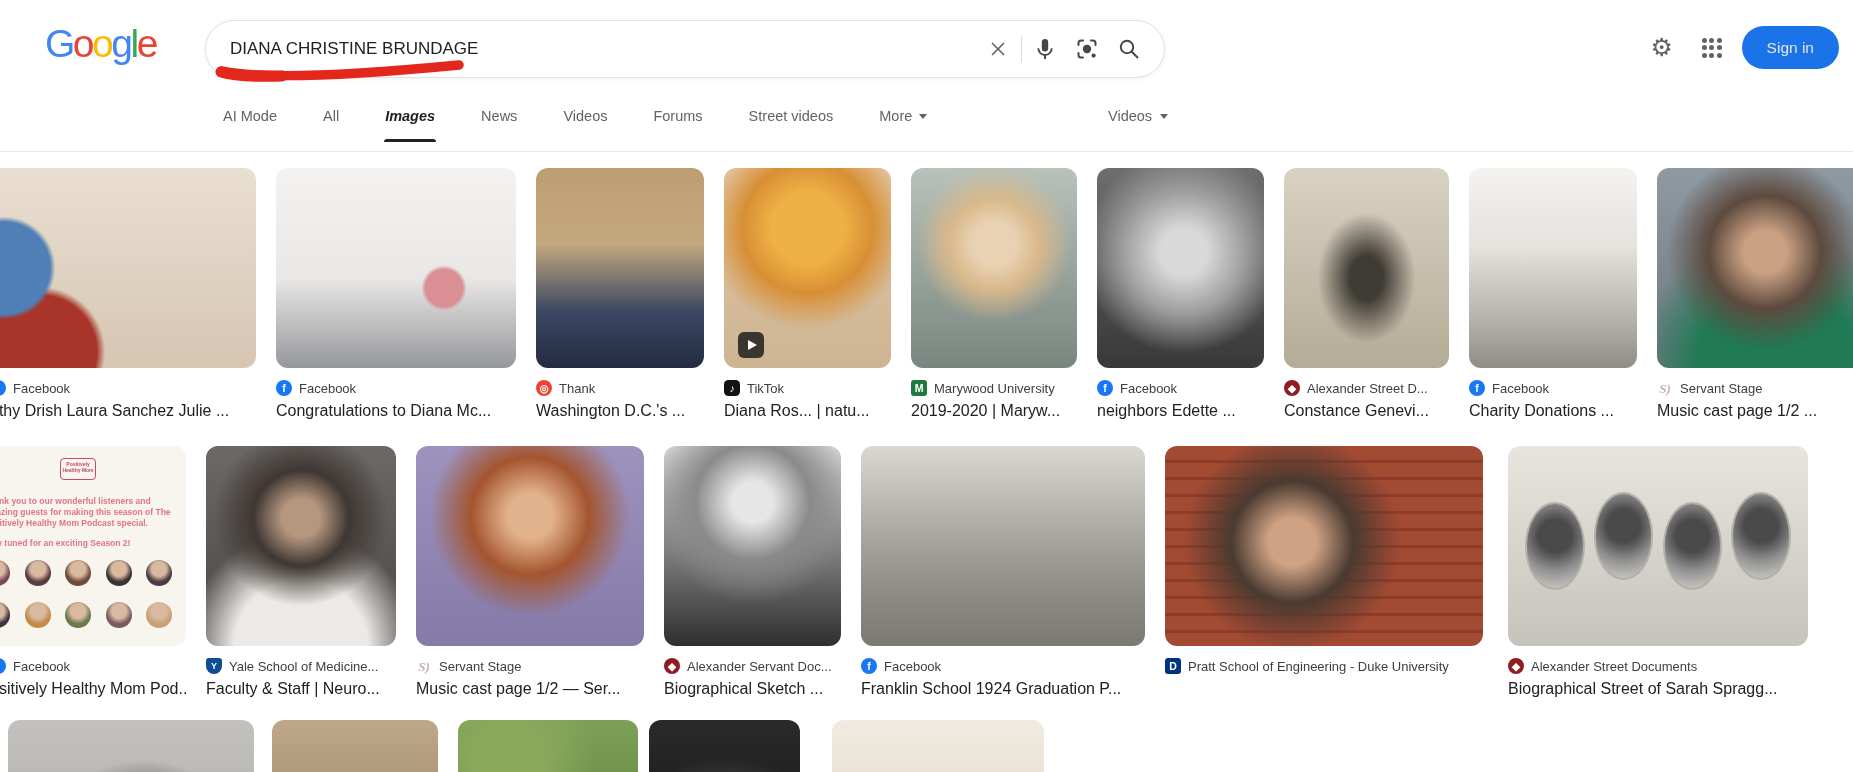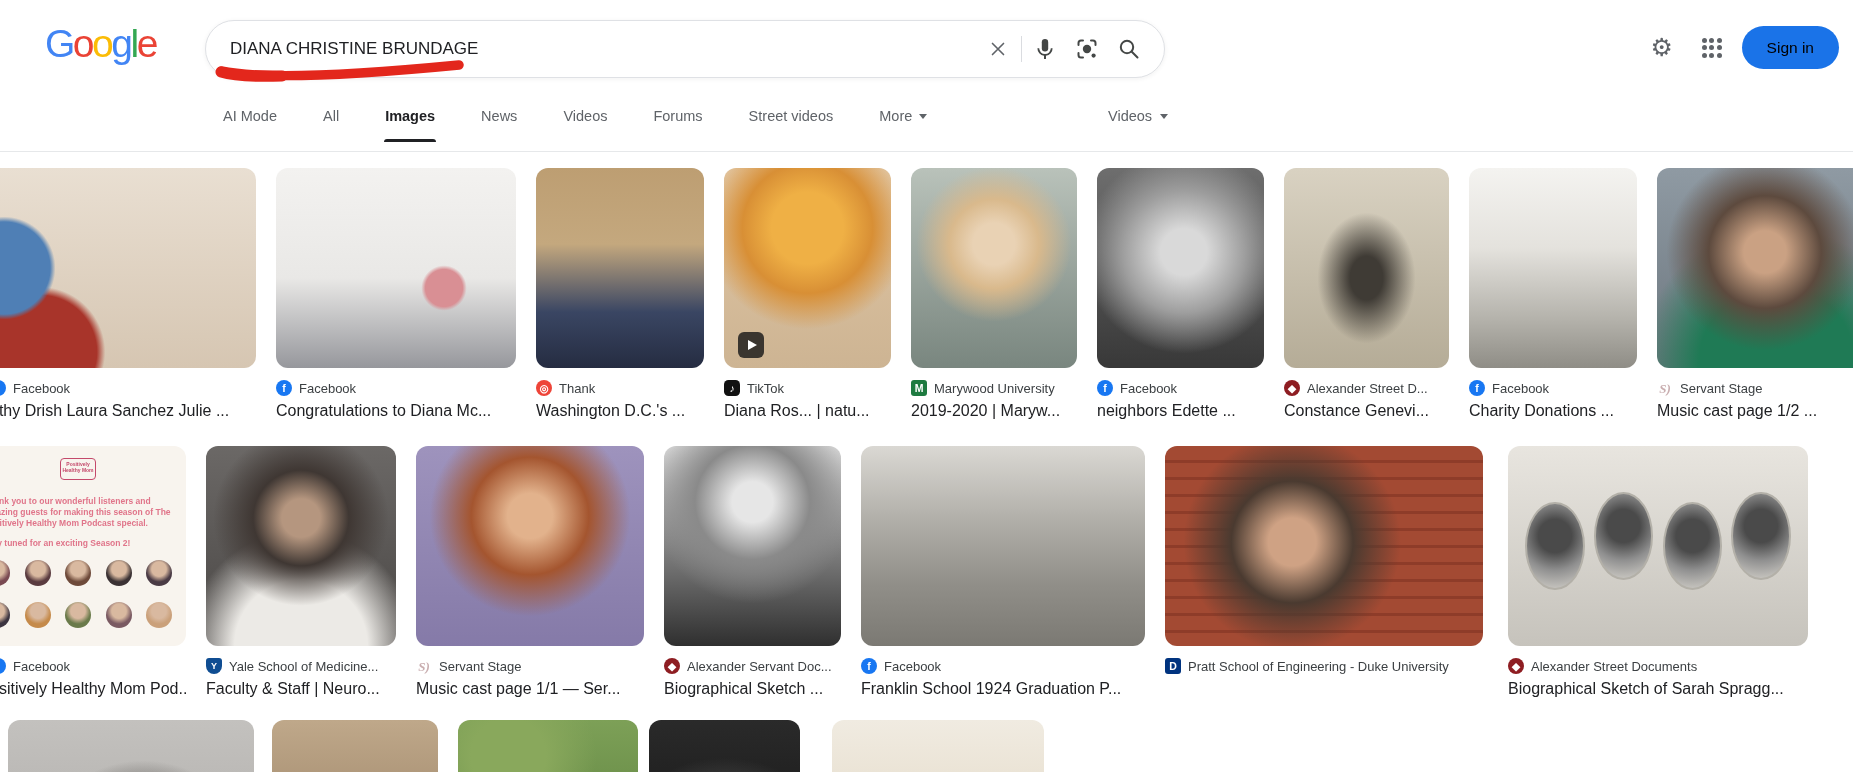--- a/index.html
+++ b/index.html
@@ -20,29 +20,29 @@
   .sep { width:1px; height:26px; background:#dadce0; margin:0 2px; flex:0 0 auto; }
   .annotation { position:absolute; left:212px; top:56px; width:256px; height:28px;
     pointer-events:none; z-index:5; }
   .header-right { position:absolute; right:14px; top:26px; display:flex;
     align-items:center; gap:10px; }
   .hbtn { width:40px; height:43px; border:none; background:transparent; display:flex;
     align-items:center; justify-content:center; cursor:pointer; }
   .gear-glyph { font-family:"DejaVu Sans", sans-serif; font-size:25px; color:#5f6368; line-height:1; }
   .apps-grid { display:grid; grid-template-columns:repeat(3,5px); grid-auto-rows:5px; gap:2.5px; }
   .apps-grid span { width:5px; height:5px; border-radius:50%; background:#5f6368; }
-  .signin { height:43px; padding:0 25px; border:none; border-radius:22px; color:#000000;
+  .signin { height:43px; padding:0 25px; border:none; border-radius:22px; color:#e5e5e5;
     font-size:15.5px; font-weight:500; font-family:inherit; cursor:pointer; }
 
   
   .navrow { position:absolute; left:0; top:94px; width:100%; height:58px; }
   .tabs { position:absolute; left:222px; top:0; display:flex; gap:44px; align-items:flex-end; }
   .tab { position:relative; padding:14px 1px 18px; font-size:14.5px; color:#5f6368;
     cursor:pointer; display:flex; align-items:center; gap:7px; white-space:nowrap; }
-  .tab.active { color:#202124; font-weight:700; }
+  .tab.active { color:#202124; font-weight:700;font-style:italic; }
   .tab.active::after { content:""; position:absolute; left:0; right:0; bottom:0;
     height:3px; background:#202124; border-radius:3px 3px 0 0; }
   .dd-arrow { width:0; height:0; border-left:4px solid transparent;
     border-right:4px solid transparent; border-top:5px solid #5f6368; display:inline-block; }
   .tools { position:absolute; left:1108px; top:14px; font-size:14.5px; color:#5f6368;
     cursor:pointer; display:flex; align-items:center; gap:8px; }
   .head-divider { position:absolute; left:0; top:151px; width:100%; height:1px;
     background:#e6e8ea; }
 
   
@@ -320,21 +320,21 @@
           <div class="rtitle">Faculty &amp; Staff | Neuro...</div>
         </figcaption>
       </figure>
       <figure class="tile" title="young red-haired woman, purple background" style="width: 228px; margin-left: 20px;">
         <div class="thumb" style="background: radial-gradient(circle at 50% 35%, rgb(226, 178, 140) 0px, rgb(226, 178, 140) 13%, rgb(164, 85, 47) 34%, transparent 58%), linear-gradient(rgb(158, 147, 189), rgb(133, 122, 168));"></div>
         <figcaption class="cap">
           <div class="srcline">
             <span class="fav none" style="background: transparent; color: rgb(201, 174, 176);">S)</span>
             <span class="srcname">Servant Stage</span>
           </div>
-          <div class="rtitle">Music cast page 1/1 — Ser...</div>
+          <div class="rtitle">Music cast page 1/2 — Ser...</div>
         </figcaption>
       </figure>
       <figure class="tile" title="black and white portrait with updo" style="width: 177px; margin-left: 20px;">
         <div class="thumb" style="background: radial-gradient(circle at 50% 28%, rgb(230, 230, 230) 0px, rgb(230, 230, 230) 12%, rgb(138, 138, 138) 34%, transparent 60%), linear-gradient(rgb(213, 213, 213), rgb(47, 47, 47));"></div>
         <figcaption class="cap">
           <div class="srcline">
             <span class="fav circle" style="background: rgb(142, 29, 34); color: rgb(255, 255, 255);">◆</span>
             <span class="srcname">Alexander Servant Doc...</span>
           </div>
           <div class="rtitle">Biographical Sketch ...</div>
@@ -366,21 +366,21 @@
             <span></span>
             <span></span>
             <span></span>
           </div>
         </div>
         <figcaption class="cap">
           <div class="srcline">
             <span class="fav circle" style="background: rgb(142, 29, 34); color: rgb(255, 255, 255);">◆</span>
             <span class="srcname">Alexander Street Documents</span>
           </div>
-          <div class="rtitle">Biographical Sketch of Sarah Spragg...</div>
+          <div class="rtitle">Biographical Street of Sarah Spragg...</div>
         </figcaption>
       </figure>
     </div>
     <div class="rrow">
       <figure class="tile" title="dark-haired woman on gray background" style="width: 246px; margin-left: 8px;">
         <div class="thumb" style="background: radial-gradient(circle at 55% 78%, rgb(53, 50, 47) 0px, rgb(53, 50, 47) 26%, transparent 56%), linear-gradient(rgb(195, 193, 190), rgb(169, 167, 164));"></div>
       </figure>
       <figure class="tile" title="Best Lawyers magazine cover" style="width: 166px; margin-left: 18px;">
         <div class="thumb" style="background: linear-gradient(rgb(191, 168, 138) 0%, rgb(167, 143, 114) 45%, rgb(110, 90, 70) 100%);"></div>
       </figure>

